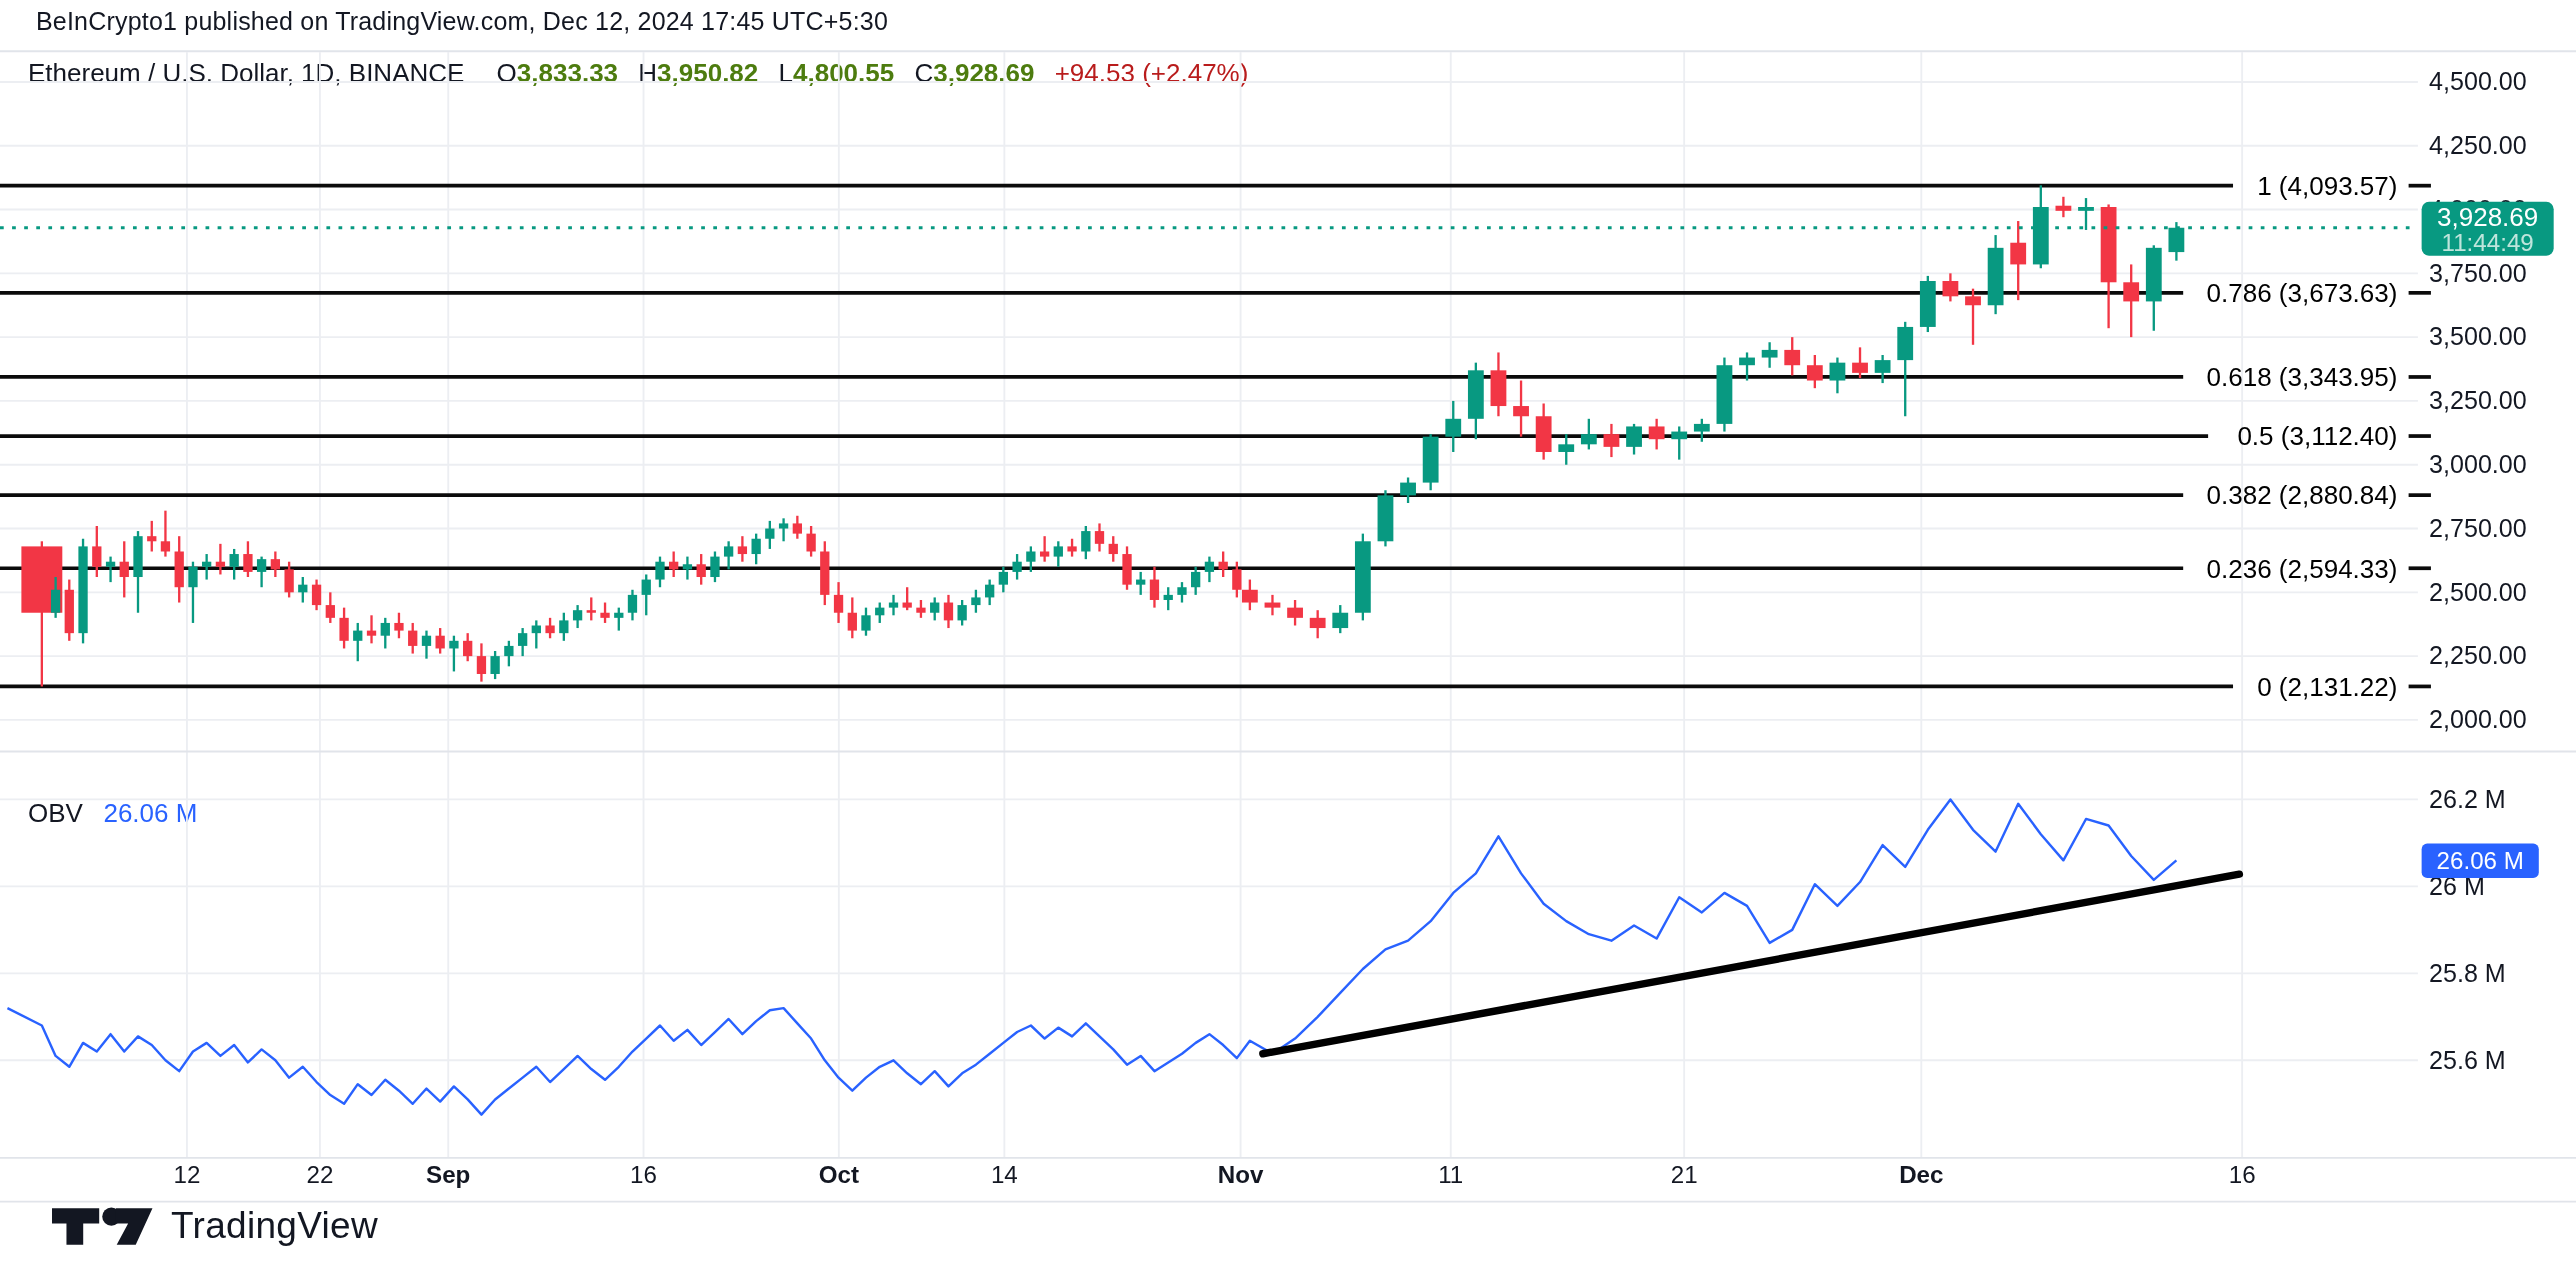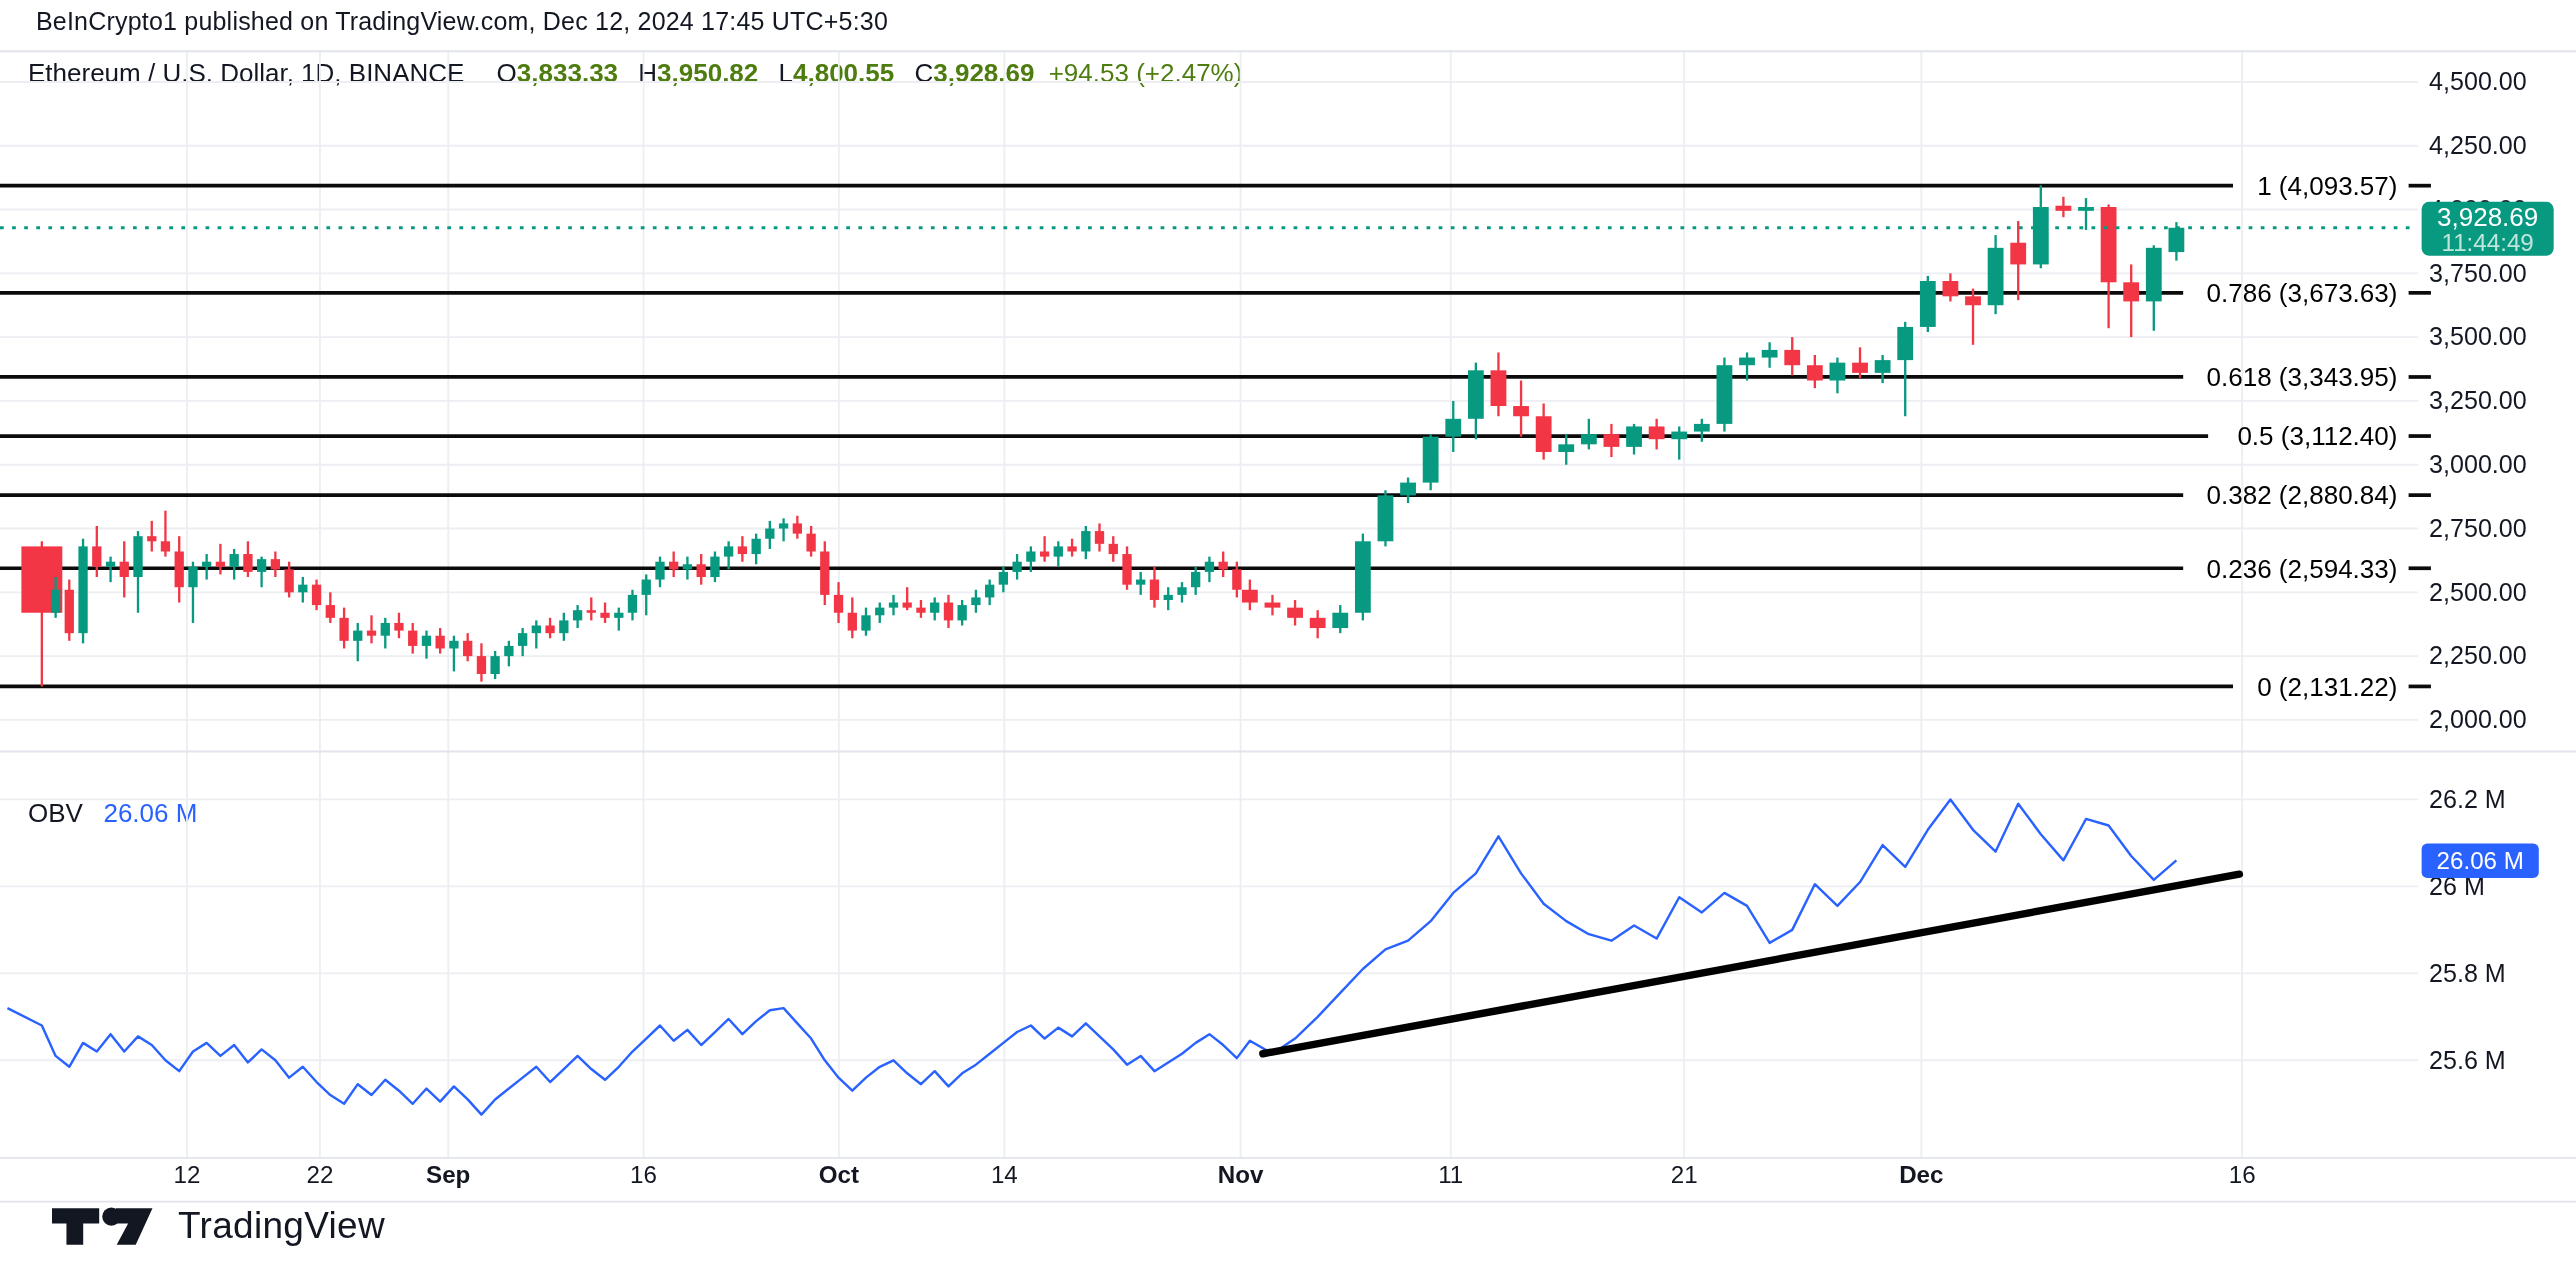--- a/index.html
+++ b/index.html
@@ -4,24 +4,24 @@
 <style>
   html,body{margin:0;padding:0;background:#ffffff;}
   body{width:2576px;height:1265px;position:relative;overflow:hidden;
        font-family:"Liberation Sans","DejaVu Sans",sans-serif;color:#131722;}
   .abs{position:absolute;}
   #header-bar{left:36px;top:7.4px;font-size:25px;font-weight:500;letter-spacing:0.2px;}
   #symbol-row{left:28px;top:58px;font-size:26px;font-weight:400;white-space:nowrap;}
   #symbol-row .sym{font-weight:500;margin-right:12px;}
   #symbol-row .lbl{color:#131722;margin-left:13px;}
   #symbol-row .val{color:#4d7c0f;font-weight:bold;}
-  #symbol-row .chg{color:#4d7c0f;margin-left:7px;}
+  #symbol-row .chg{color:#b91c1c;margin-left:13px;}
   #obv-legend{left:28px;top:798px;font-size:26px;font-weight:500;}
   #obv-legend .obv-val{color:#2962ff;margin-left:20.5px;font-weight:500;}
-  #tv-footer{left:52px;top:1205px;display:flex;align-items:center;gap:24px;}
+  #tv-footer{left:52px;top:1205px;display:flex;align-items:center;gap:17px;}
   #tv-footer .tv-text{font-size:37px;font-weight:500;color:#131722;letter-spacing:0.3px;}
   svg text{font-family:"Liberation Sans","DejaVu Sans",sans-serif;}
 </style>
 </head>
 <body>
 
 <div id="header-bar" class="abs">BeInCrypto1 published on TradingView.com, Dec 12, 2024 17:45 UTC+5:30</div>
 
 <div id="symbol-row" class="abs">
   <span class="sym">Ethereum / U.S. Dollar, 1D, BINANCE</span>

